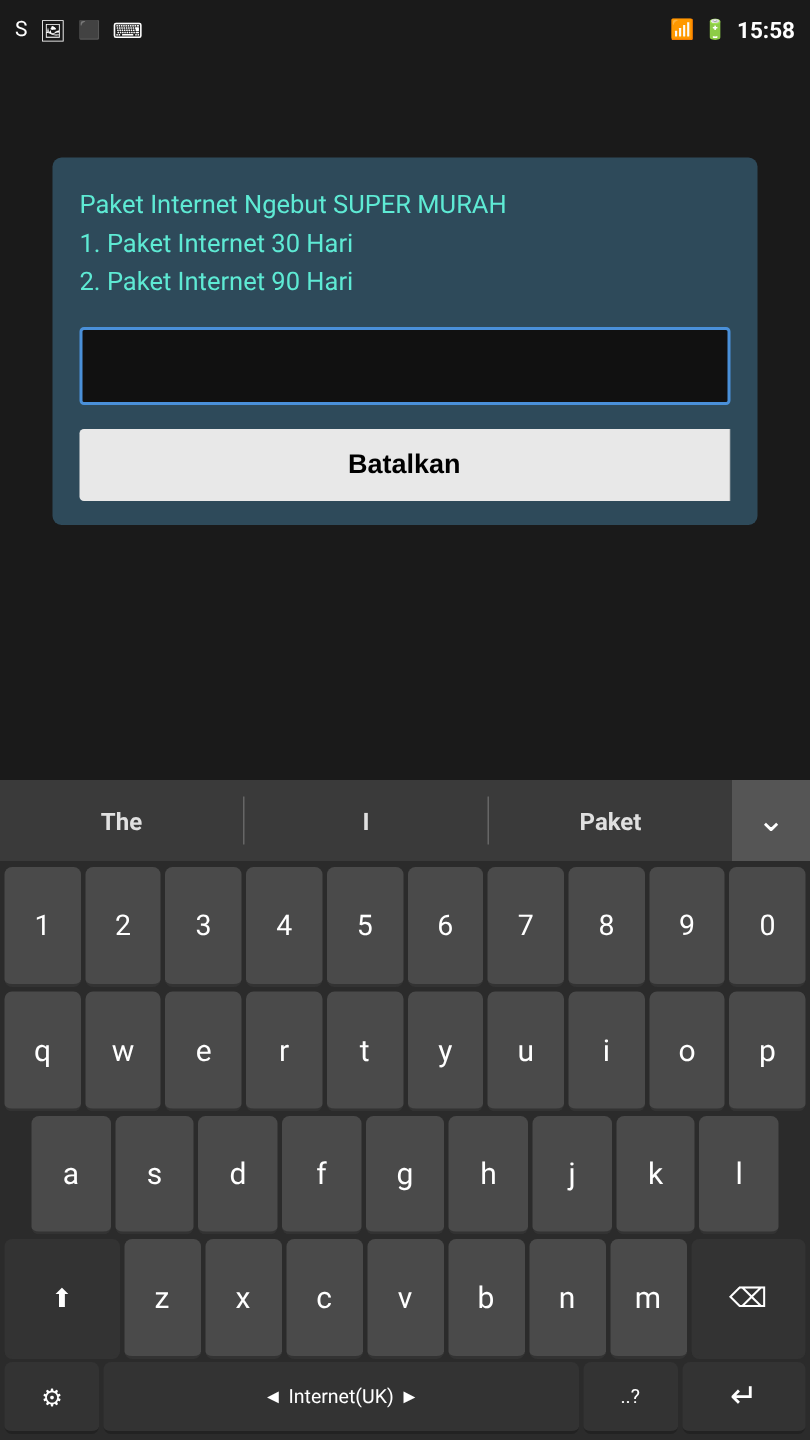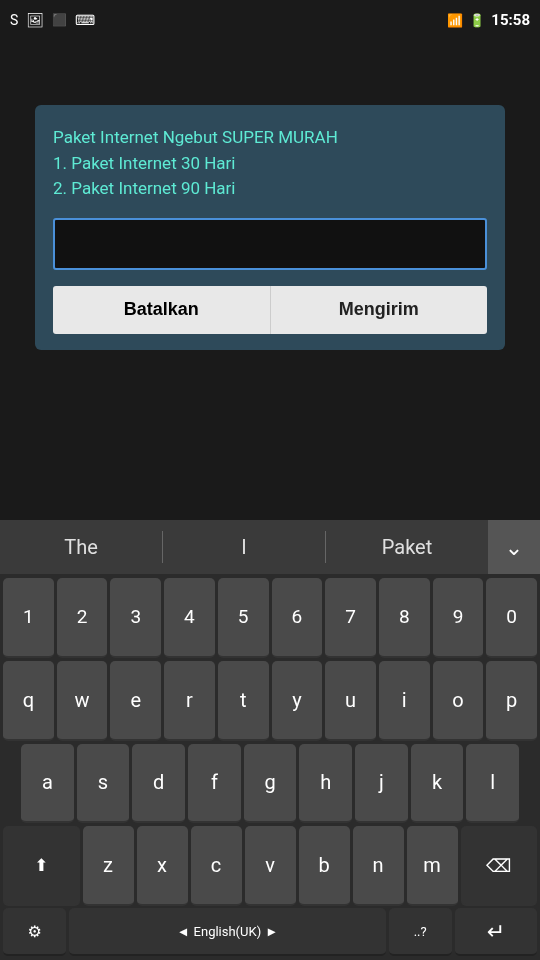--- a/index.html
+++ b/index.html
@@ -121,22 +121,23 @@
       background: #3a3a3a;
       display: flex;
       align-items: center;
     }
     .suggestion-item {
       flex: 1;
       display: flex;
       align-items: center;
       justify-content: center;
       color: #e0e0e0;
-      font-size: 20px;
+      font-size: 16px;
       height: 100%;
+      font-weight: bold;
     }
     .suggestion-divider {
       width: 1px;
       height: 60%;
       background: #666;
     }
     .suggestion-expand {
       width: 52px;
       height: 100%;
       background: #555;
@@ -236,21 +237,20 @@
 <div class="main-area">
   <div class="dialog">
     <div class="dialog-text">
       Paket Internet Ngebut SUPER MURAH<br>
       1. Paket Internet 30 Hari<br>
       2. Paket Internet 90 Hari
     </div>
     <input class="dialog-input" type="text" placeholder="" style="">
     <div class="dialog-buttons">
       <button class="btn-batalkan">Batalkan</button>
-      <button class="btn-mengirim">Mengirim</button>
     </div>
   </div>
 </div>
 
 <div class="keyboard-area">
 
   <div class="suggestions-bar">
     <div class="suggestion-item">The</div>
     <div class="suggestion-divider"></div>
     <div class="suggestion-item">I</div>
@@ -312,20 +312,20 @@
         <span class="backspace-icon">⌫</span>
       </div>
     </div>
 
   </div>
 
   <div class="lang-row">
     <div class="lang-key lang-settings">⚙</div>
     <div class="lang-key lang-space" style="flex:5; align-items:center; justify-content:center; font-size:13px; gap:4px;">
       <span>◄</span>
-      <span>English(UK)</span>
+      <span>Internet(UK)</span>
       <span>►</span>
     </div>
     <div class="lang-key lang-period" style="font-size:13px;">..?</div>
     <div class="lang-key lang-enter" style="font-size:22px;">↵</div>
   </div>
 
 </div>
 
 </body></html>

